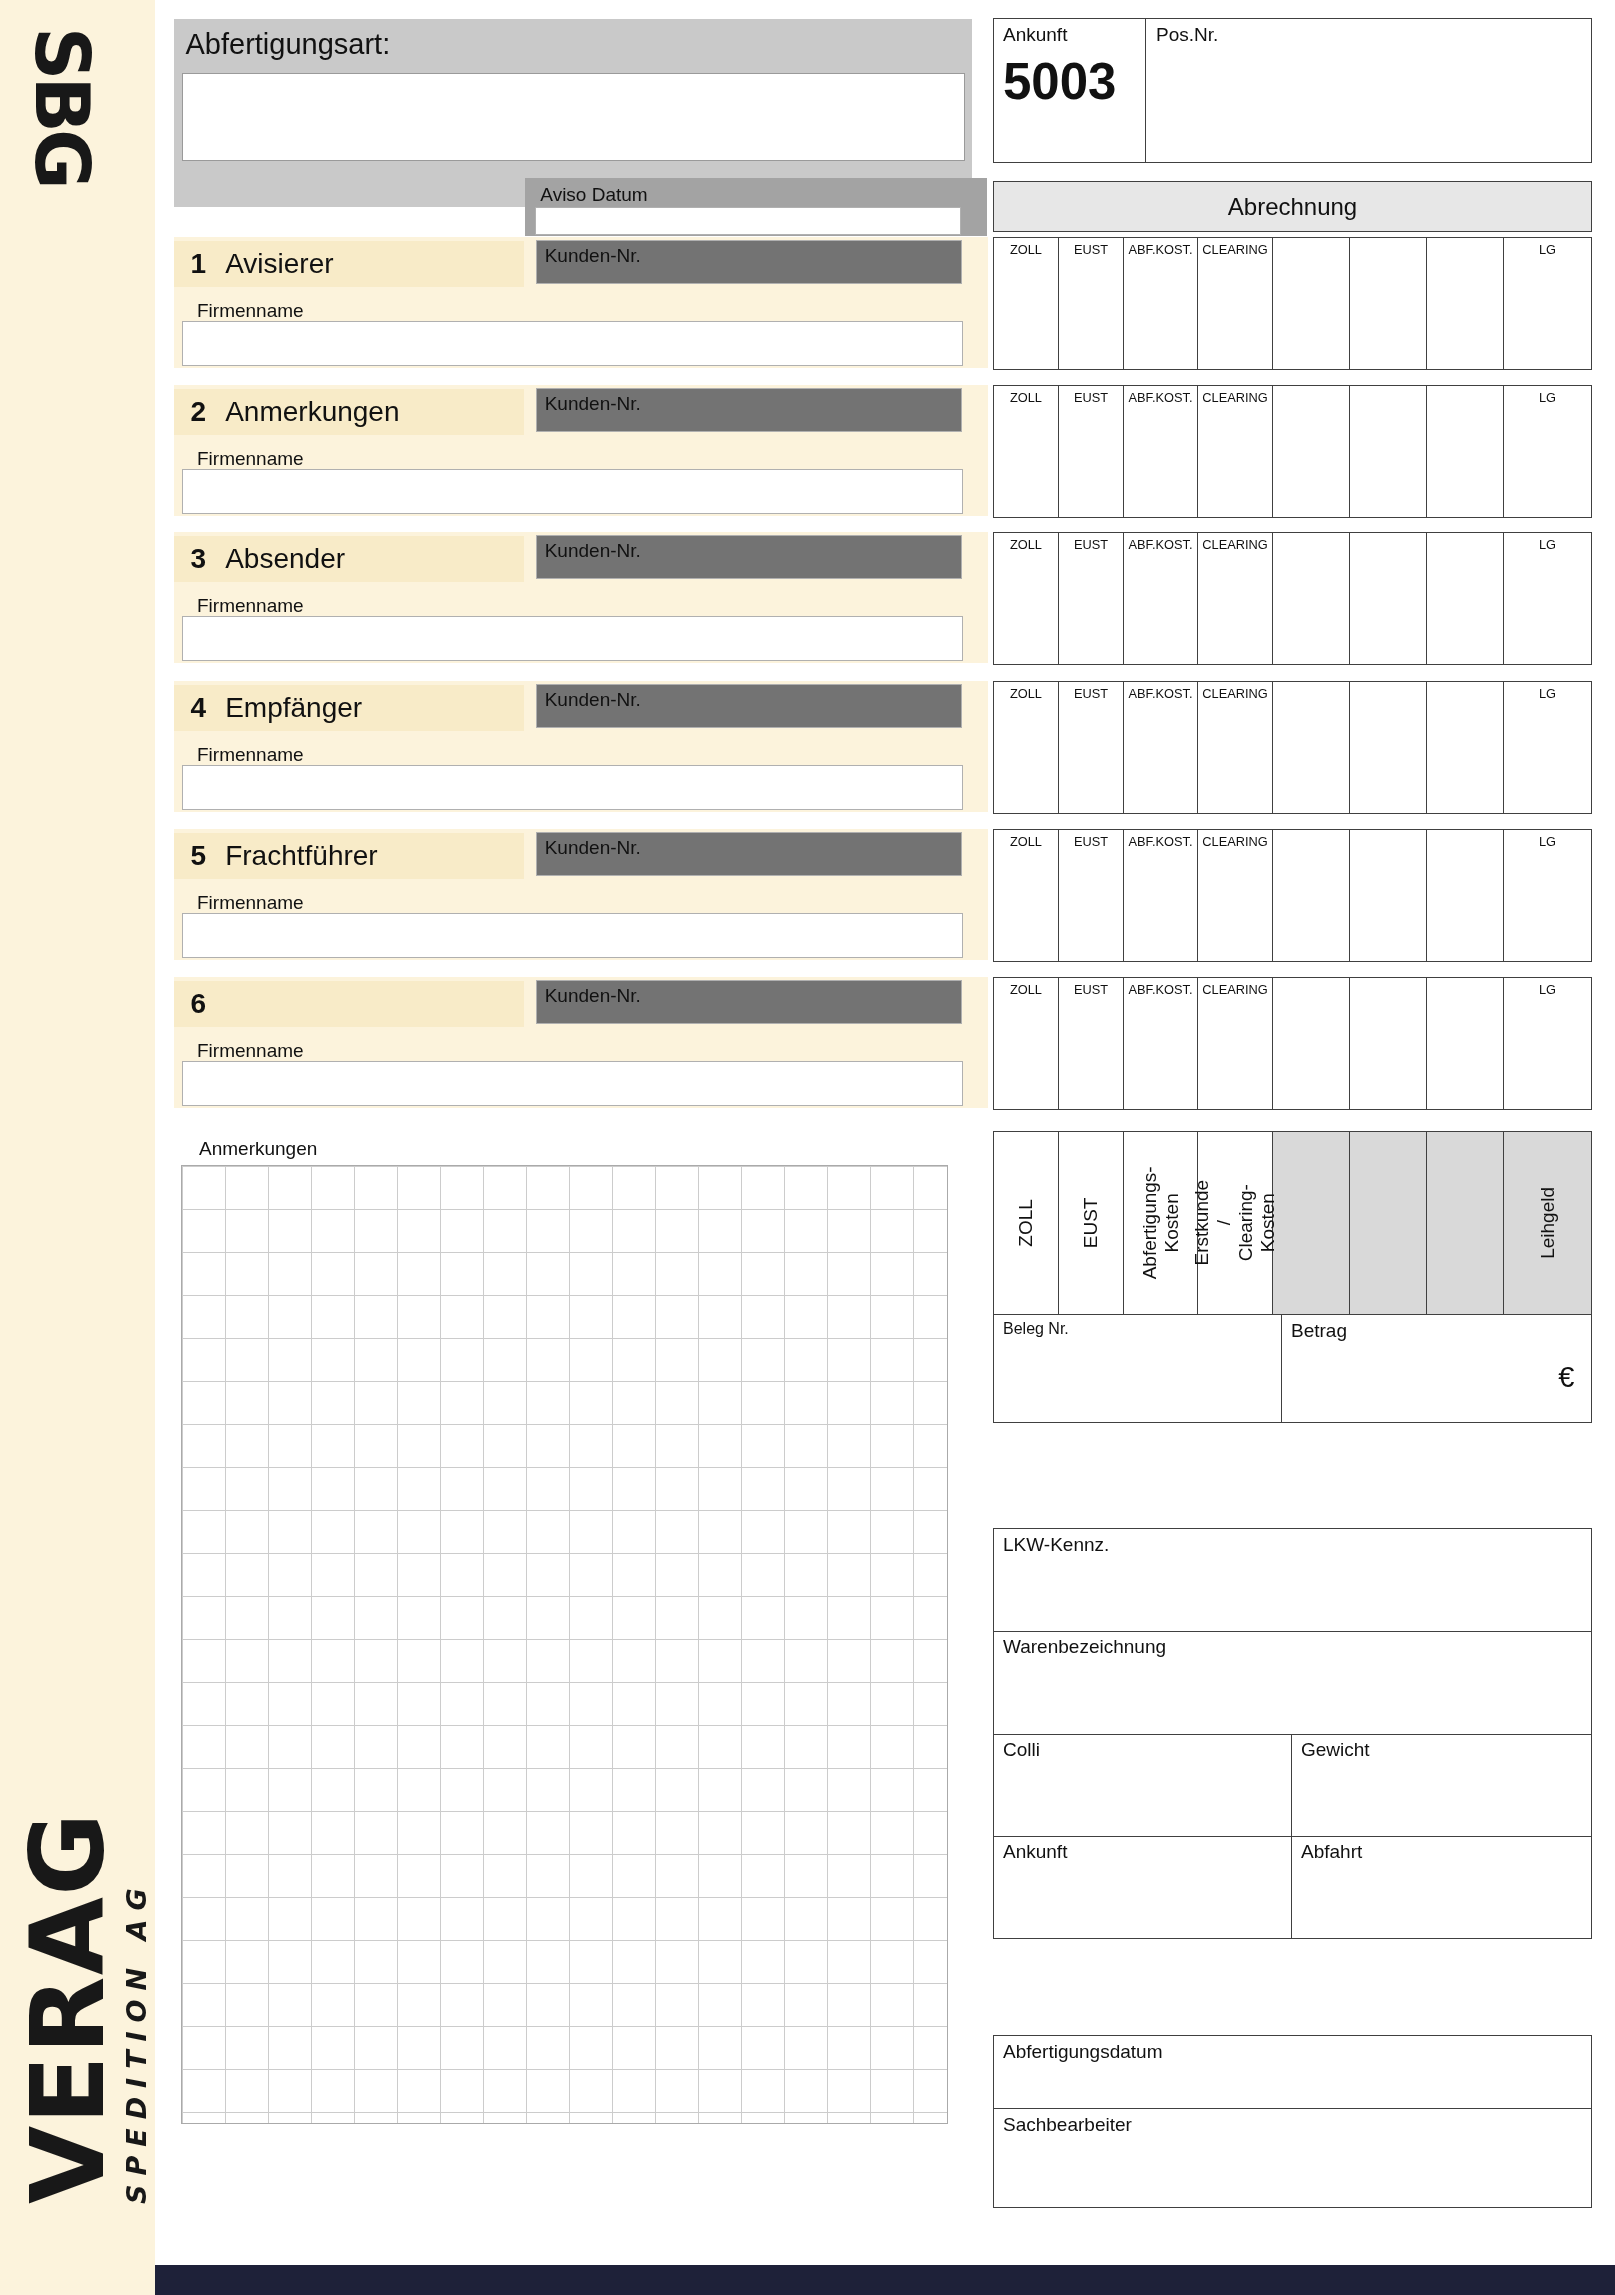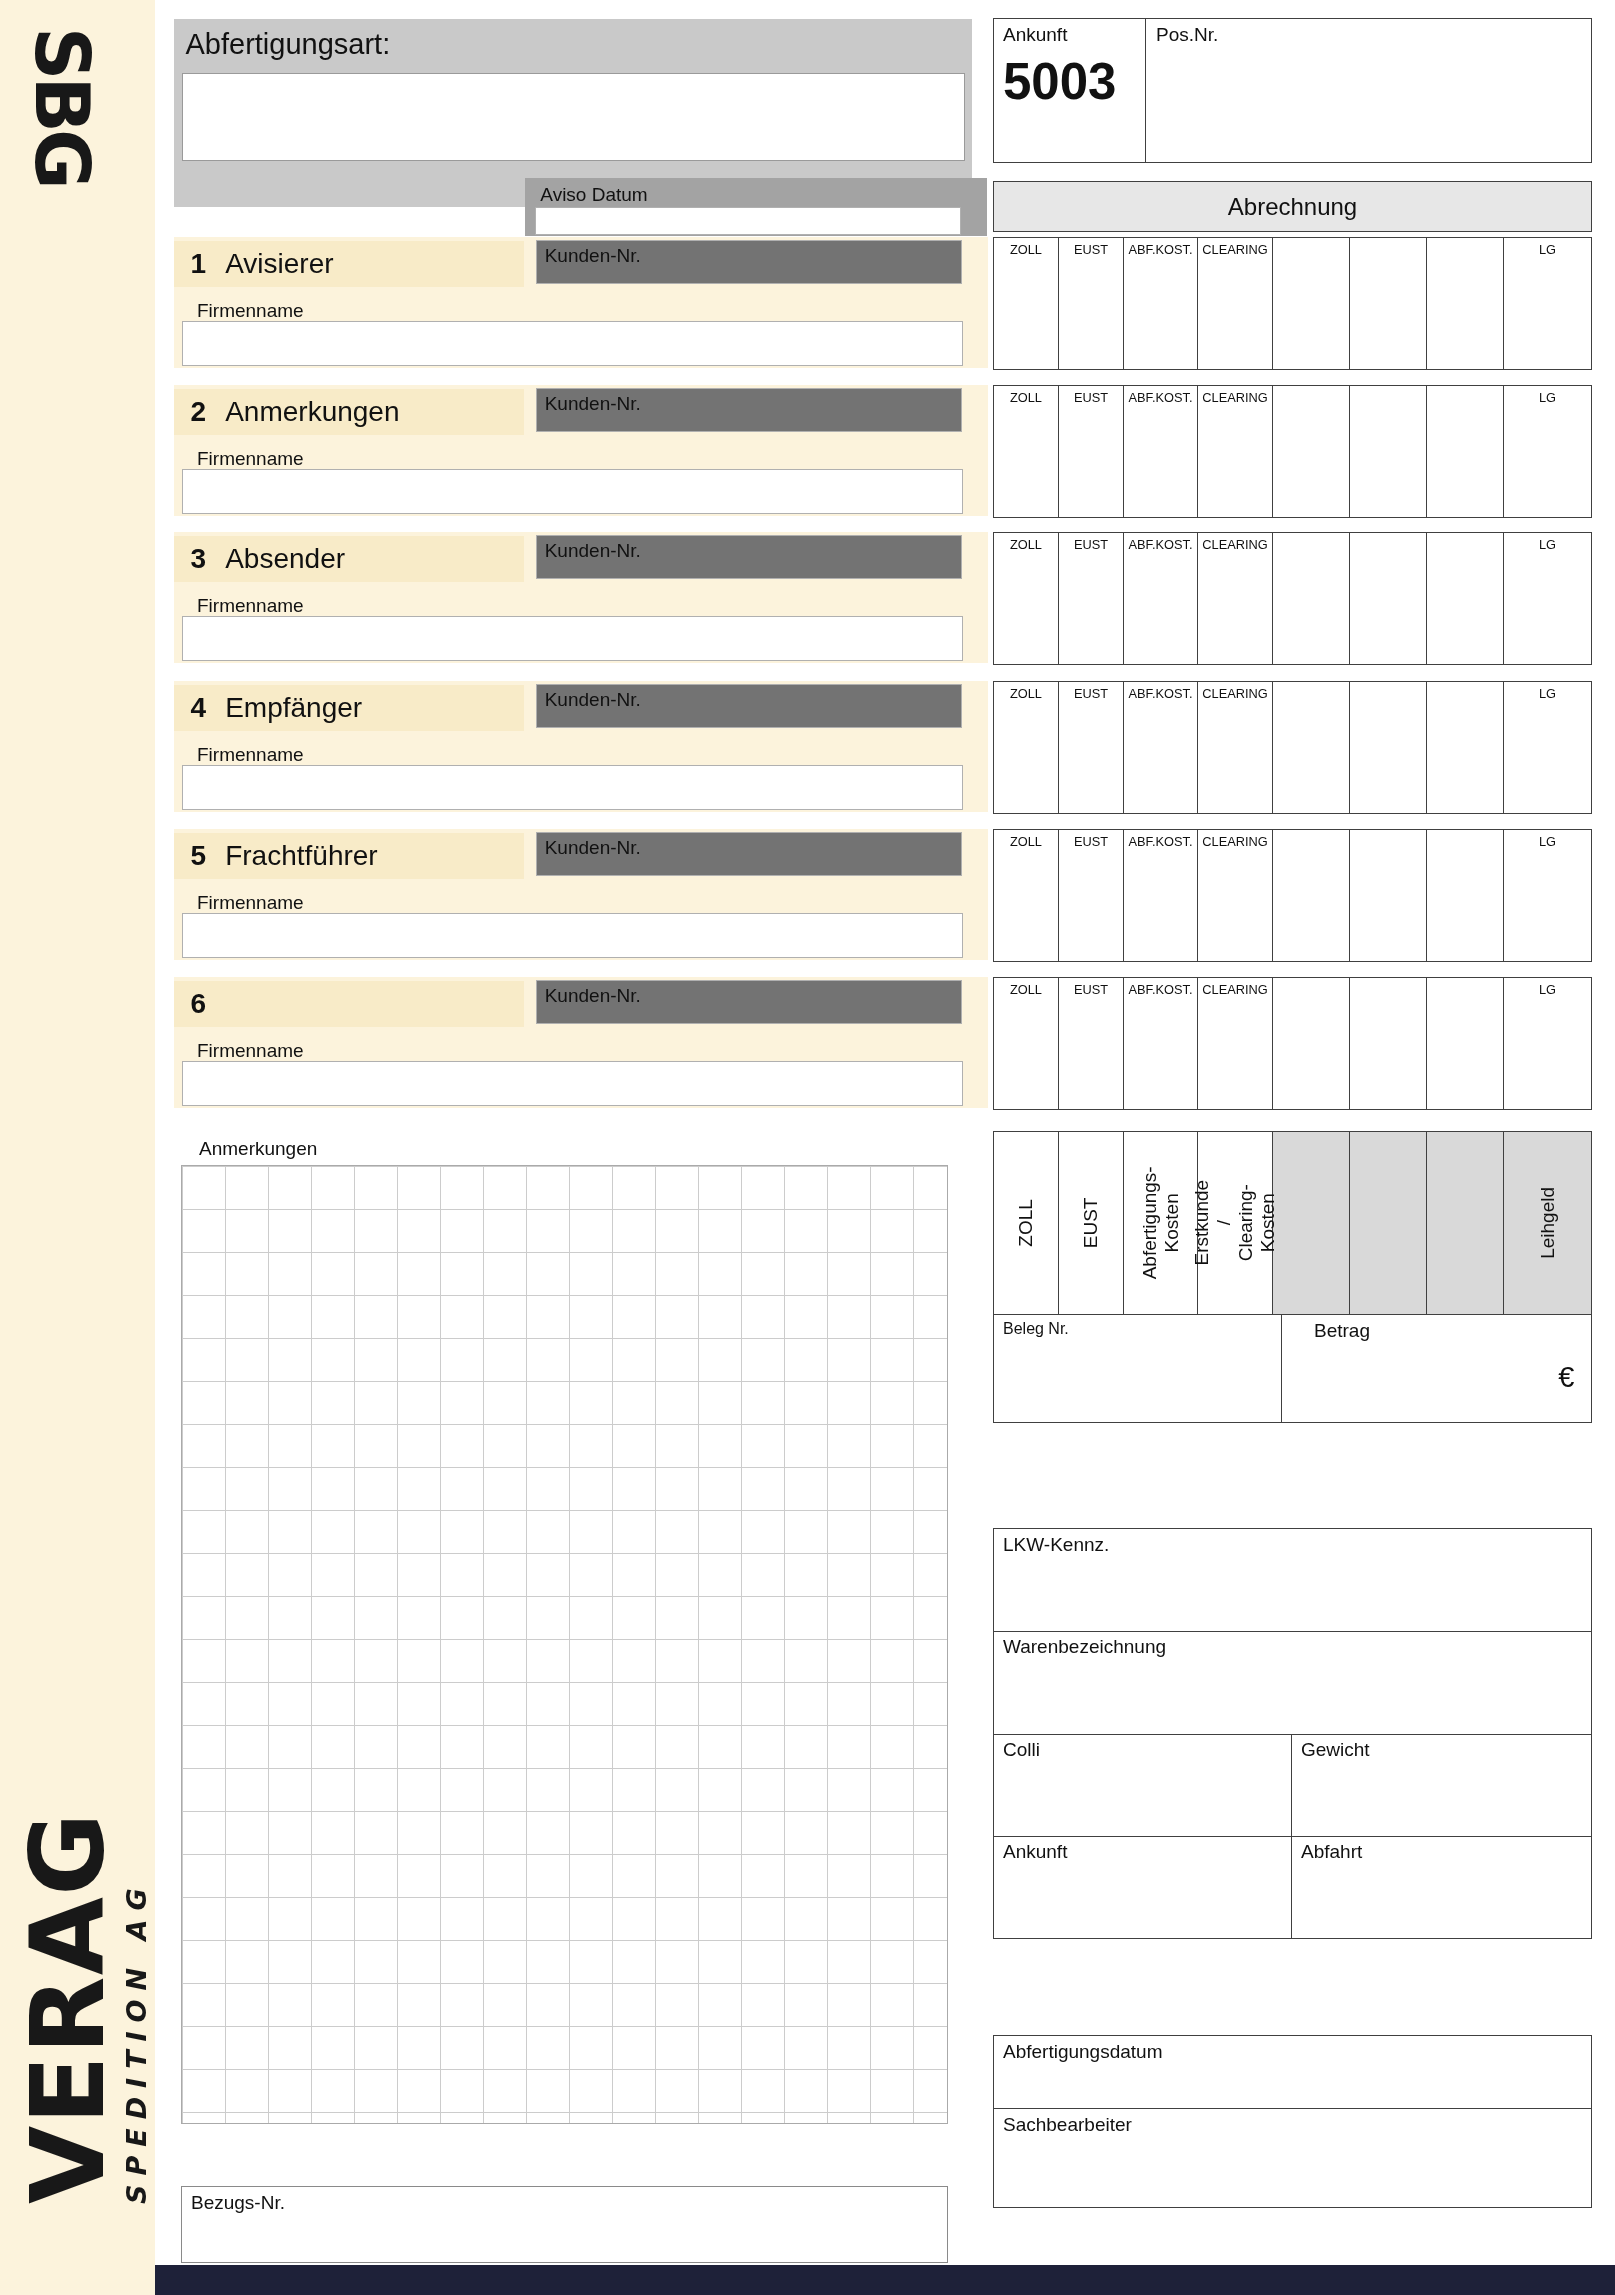--- a/index.html
+++ b/index.html
@@ -62,21 +62,21 @@
   .rotblock{left:993px;top:1131px;width:597px;height:182px;display:grid;grid-template-columns:65px 65px 74px 75px 77px 77px 77px 1fr;}
   .rcell{border-right:1.3px solid #404040;display:flex;align-items:center;justify-content:center;overflow:visible;}
   .rcell:last-child{border-right:none;}
   .rcell.gray{background:#d9d9d9;}
   .rot{transform:rotate(-90deg);white-space:pre-line;font-size:19px;line-height:1.15;text-align:center;}
 
   
   .beleg-box{left:993px;top:1314px;width:597px;height:107px;}
   .beleg-divider{position:absolute;left:287px;top:0;width:1.3px;height:100%;background:#404040;}
   .beleg-label{position:absolute;left:9px;top:5.1px;font-size:16px;}
-  .betrag-label{position:absolute;left:297px;top:5.1px;font-size:19px;margin-left:23px;}
+  .betrag-label{position:absolute;left:297px;top:5.1px;font-size:19px;}
   .euro{position:absolute;right:16.6px;top:46px;font-size:29px;}
 
   
   .detail-box{left:993px;top:1528px;width:597px;height:409px;}
   .hline{position:absolute;left:0;width:100%;height:1.3px;background:#404040;}
   .vline-half{position:absolute;left:297px;top:205px;width:1.3px;height:205px;background:#404040;}
   .cell-label{position:absolute;font-size:19px;}
 
   .datum-box{left:993px;top:2035px;width:597px;height:171px;}
 
@@ -432,20 +432,17 @@
     <div class="hline" style="top:72px"></div>
     <span class="cell-label" style="left:9px;top:5.1px">Abfertigungsdatum</span>
     <div style="position:absolute;left:0;top:31px;width:100%;height:40px;"></div>
     <span class="cell-label" style="left:9px;top:78px">Sachbearbeiter</span>
     <div style="position:absolute;left:0;top:104px;width:100%;bottom:0;"></div>
   </div>
 
   <span class="abs anm-label">Anmerkungen</span>
   <div class="abs grid"></div>
 
-  <div class="abs bezugs-box">
-    <span class="bezugs-label">Bezugs-Nr.</span>
-  </div>
 
   <div class="abs footer-bar"></div>
 
 </div>
 
 
 </body></html>

